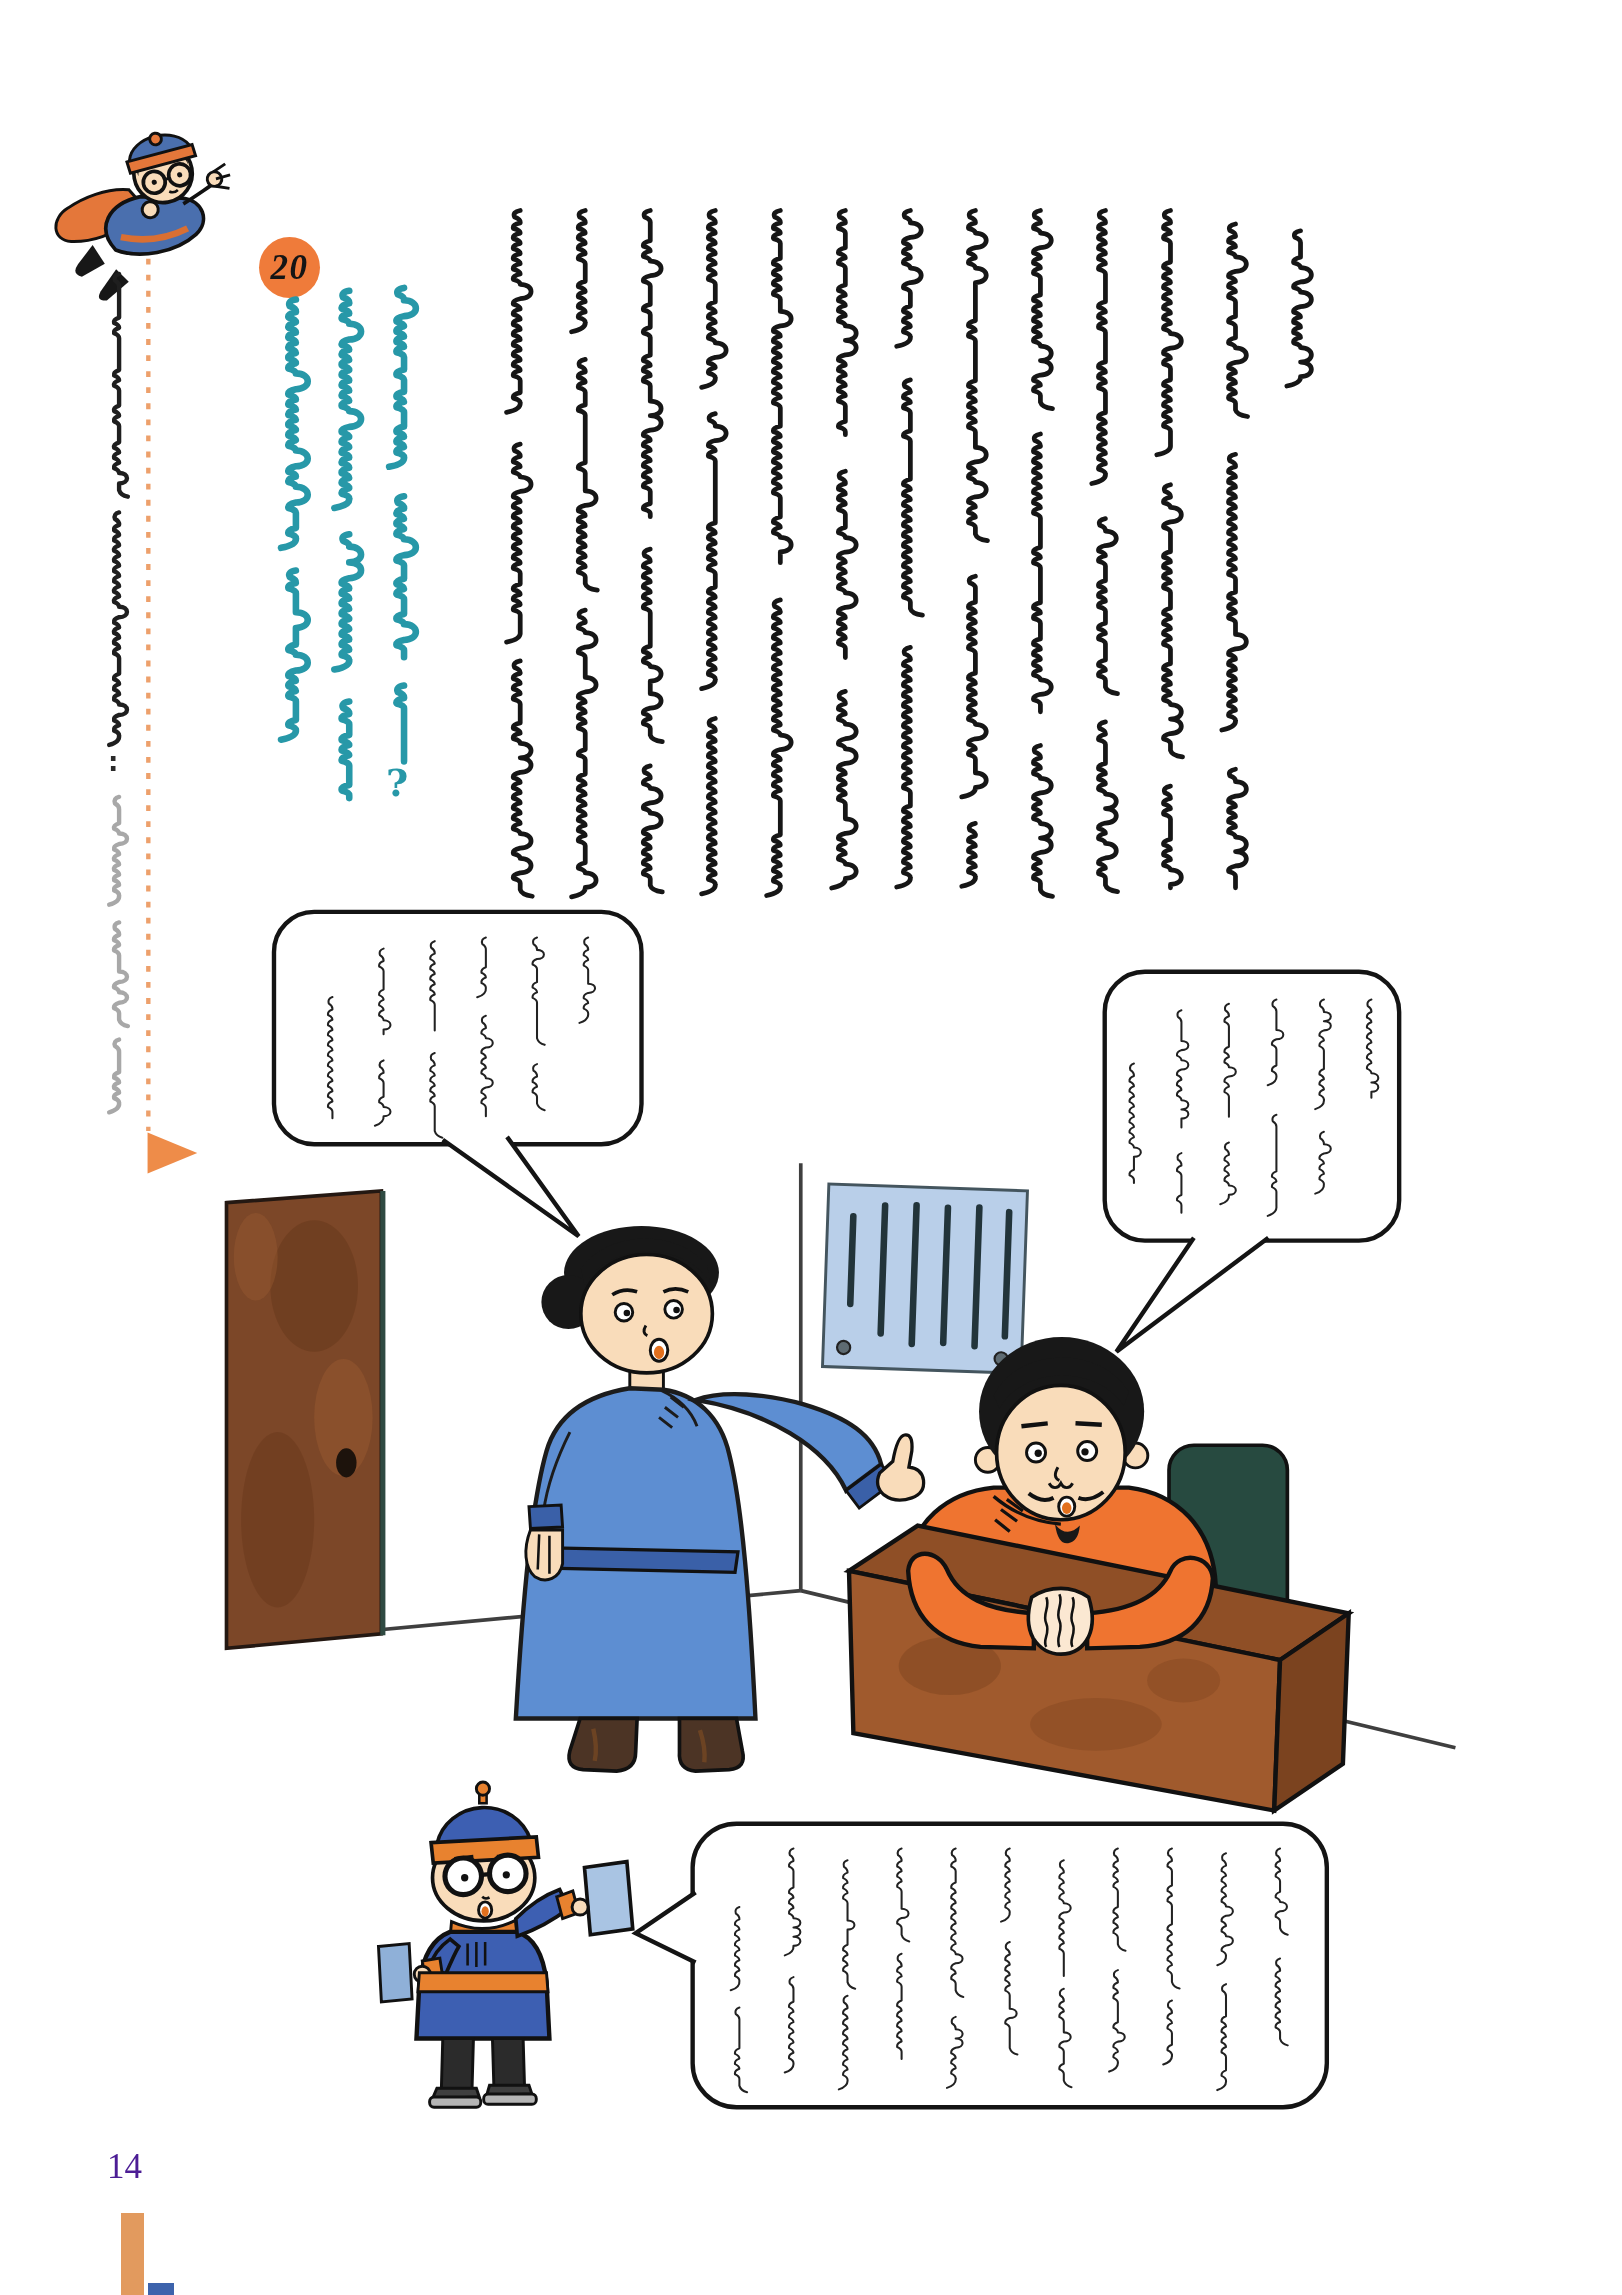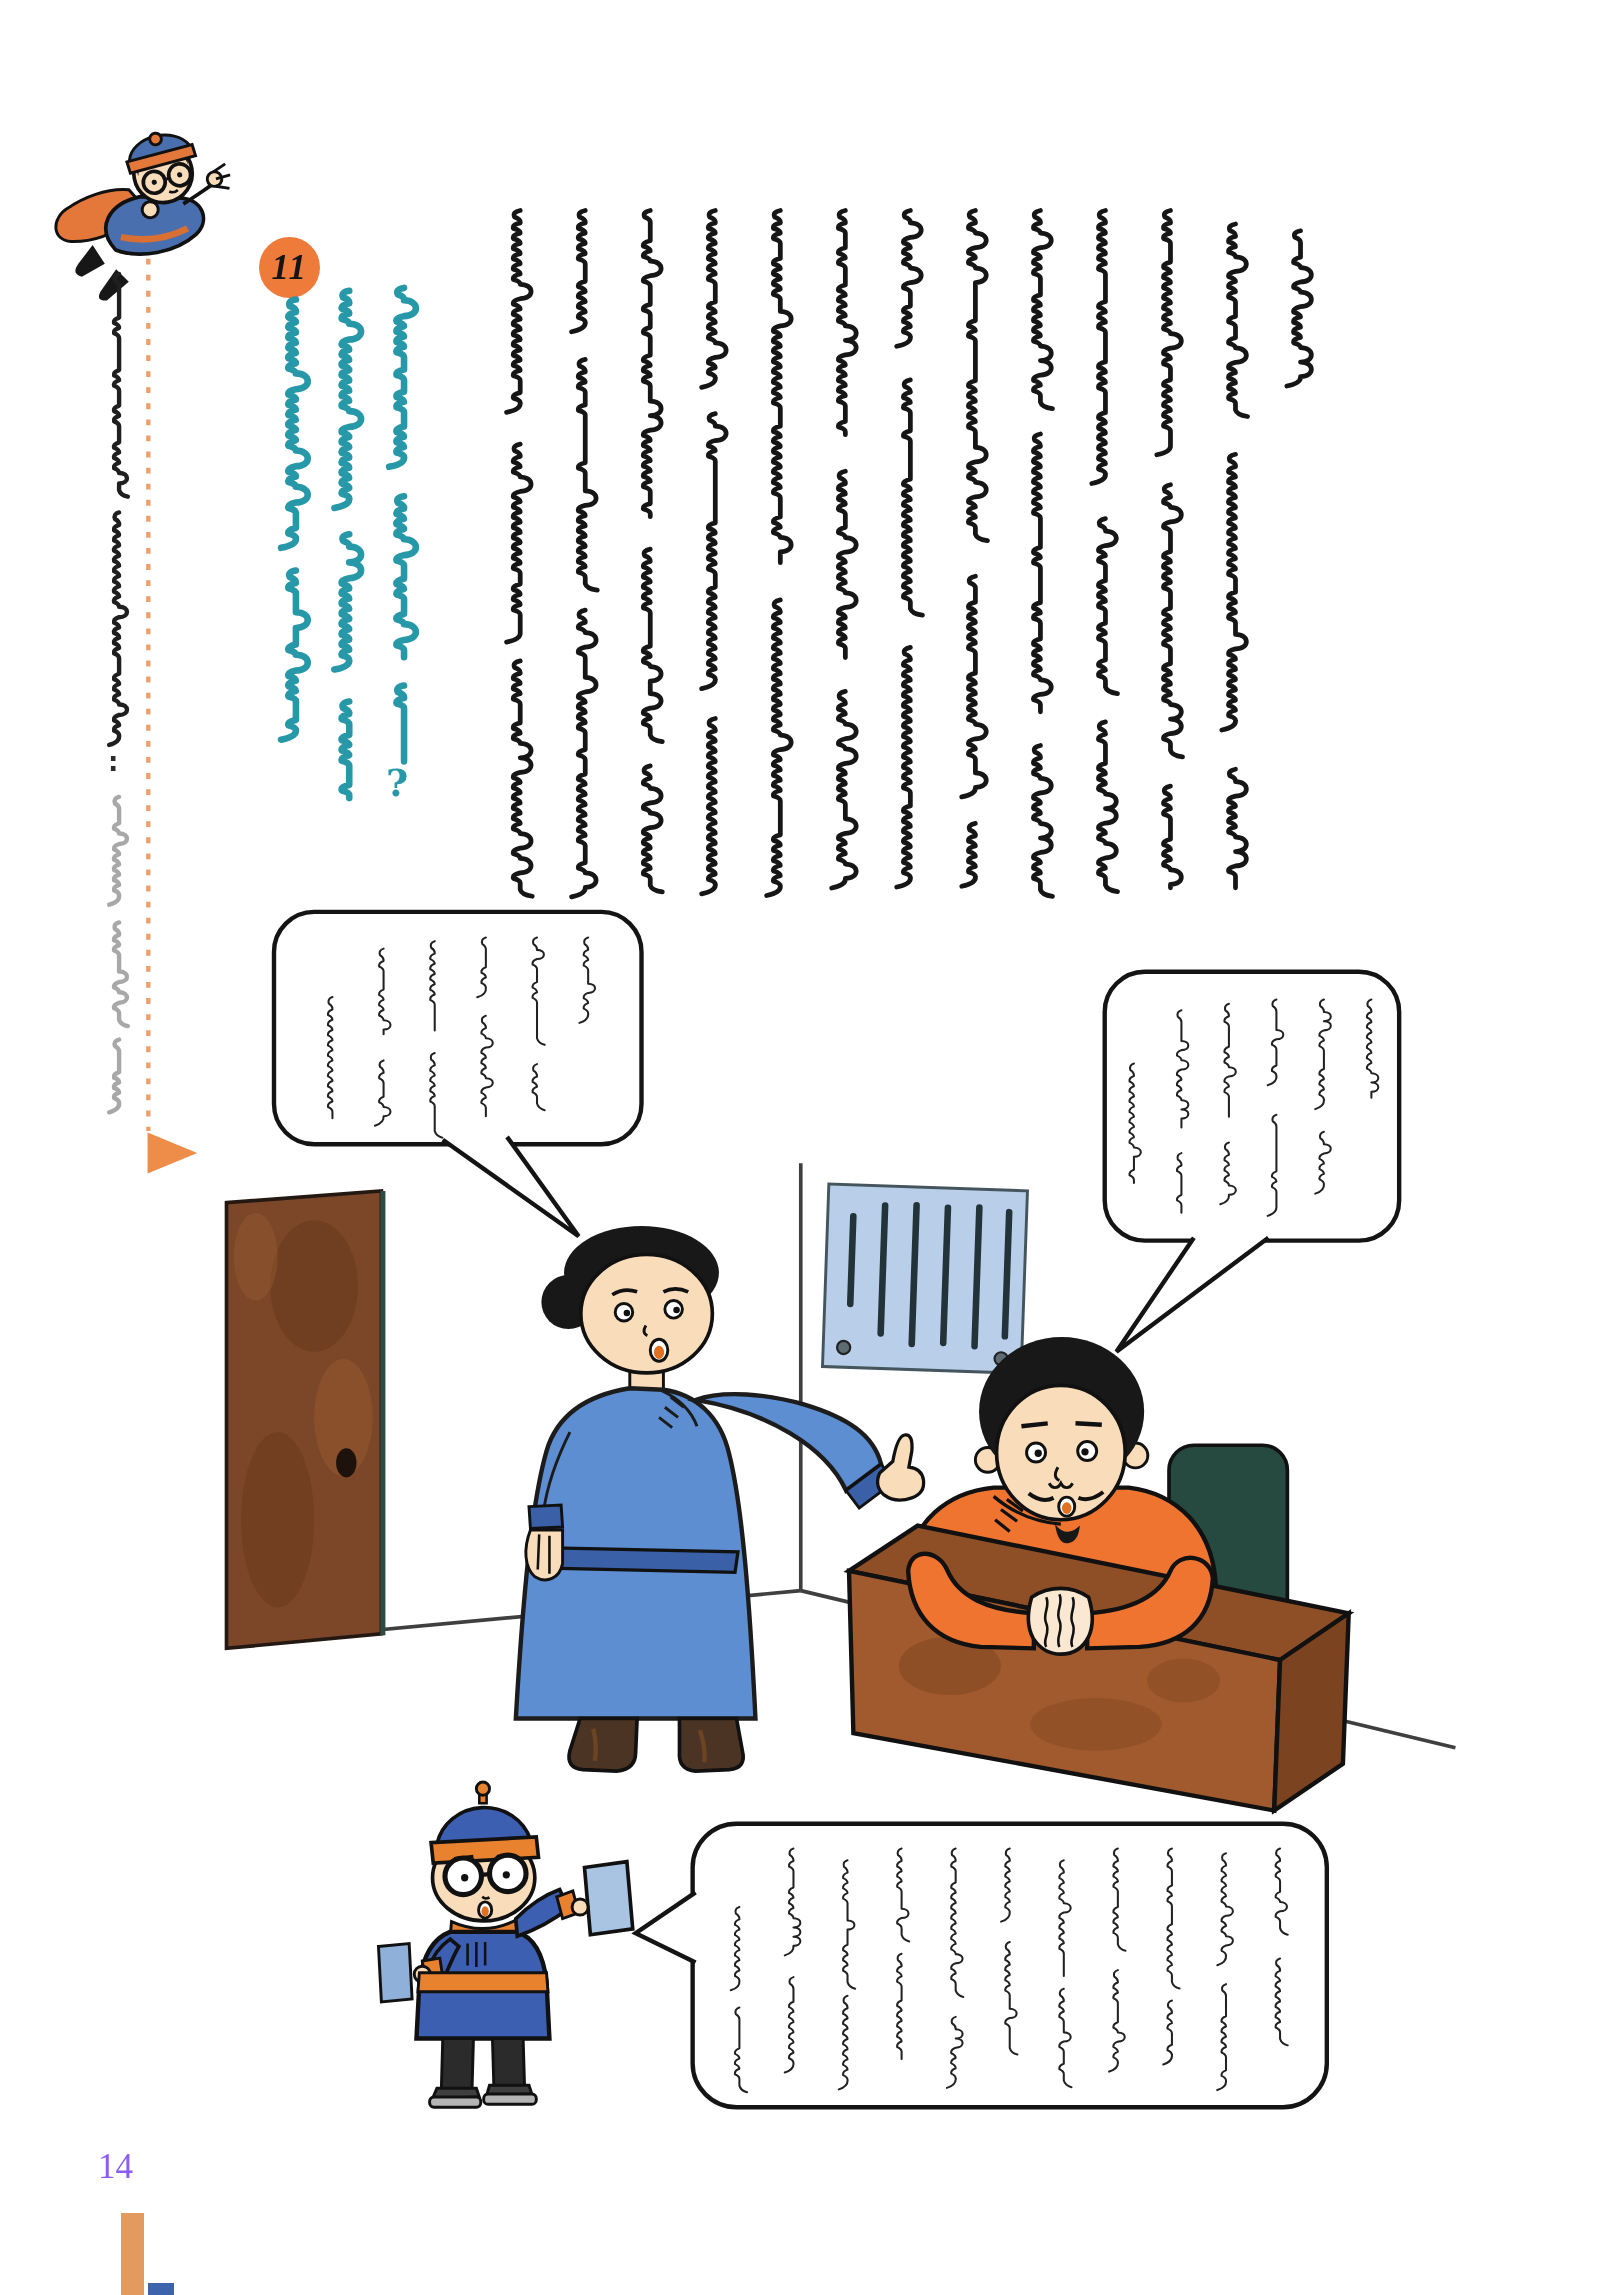--- a/index.html
+++ b/index.html
@@ -4,21 +4,21 @@
 <style>
   html,body{margin:0;padding:0;background:#e8e8e8;}
   .page{position:relative;width:1622px;height:2295px;background:#ffffff;overflow:hidden;
         font-family:"Liberation Sans",sans-serif;}
   .layer{position:absolute;left:0;top:0;width:1622px;height:2295px;}
   .badge{position:absolute;left:259px;top:237px;width:61px;height:61px;border-radius:50%;
          background:#ef7b3a;display:flex;align-items:center;justify-content:center;}
   .badge span{font:italic bold 35px "Liberation Serif",serif;color:#151515;letter-spacing:1.5px;}
   .qmark{position:absolute;left:386px;top:760px;font:bold 38px "DejaVu Serif",serif;color:#2798a8;}
   .colon{position:absolute;left:108px;top:747px;font:bold 26px "DejaVu Sans",sans-serif;color:#2a2a2a;}
-  .pagenum{position:absolute;left:98px;top:2147px;font:400 35px "Liberation Serif",serif;color:#8b5cf6;}
+  .pagenum{position:absolute;left:107px;top:2147px;font:400 35px "Liberation Serif",serif;color:#4c1d95;}
   .bar-orange{position:absolute;left:121px;top:2213px;width:23.4px;height:83px;background:#e29a5e;}
   .bar-blue{position:absolute;left:148px;top:2283px;width:26px;height:12.4px;background:#3d63ac;}
 </style>
 </head>
 <body>
 
 <div class="page">
 
   <svg class="layer" viewBox="0 0 2220 3141">
 
@@ -200,21 +200,21 @@
       <rect x="662" y="2866" width="72" height="14" rx="6" fill="#b5b5b5" stroke="#111" stroke-width="4"></rect>
     </g>
 
     <g>
       <rect x="948" y="2496" width="868" height="388" rx="60" fill="#ffffff" stroke="#141414" stroke-width="6"></rect>
       <path d="M952 2590 L 870 2646 L 952 2686" fill="#ffffff" stroke="#141414" stroke-width="6"></path>
     </g>
   </svg>
 
   <div class="badge">
-    <span>11</span>
+    <span>20</span>
   </div>
   <span class="qmark">?</span>
   <span class="colon">:</span>
   <div class="pagenum">14</div>
   <div class="bar-orange"></div>
   <div class="bar-blue"></div>
 
   <svg class="layer" id="script-svg" viewBox="0 0 2220 3141">
       <g fill="none" stroke-linecap="round" stroke-linejoin="round">
         <path d="M 712 288.0 q -11.0 2 -7.7 9 q 8.3 3 7.7 8 q -11.0 2.5 -9.3 7.5 q 9.3 2.5 9.3 6.5 q -11.0 2.5 -9.3 7.5 q 9.3 2.5 9.3 6.5 q -11.0 2.5 -9.3 7.5 q 9.3 2.5 9.3 6.5 q -11.0 2.5 -9.3 7.5 q 9.3 2.5 9.3 6.5 q -11.0 2.5 -9.3 7.5 q 9.3 2.5 9.3 6.5 q -11.0 2.5 -9.3 7.5 q 9.3 2.5 9.3 6.5 c 19.8 0 19.8 19.8 0 19.8 q -11.0 2.5 -9.3 7.5 q 9.3 2.5 9.3 6.5 q -11.0 2.5 -9.3 7.5 q 9.3 2.5 9.3 6.5 q -11.0 2.5 -9.3 7.5 q 9.3 2.5 9.3 6.5 q -11.0 2.5 -9.3 7.5 q 9.3 2.5 9.3 6.5 q -11.0 2.5 -9.3 7.5 q 9.3 2.5 9.3 6.5 q -11.0 2.5 -9.3 7.5 q 9.3 2.5 9.3 6.5 q -11.0 2.5 -9.3 7.5 q 9.3 2.5 9.3 6.5 q -11.0 2.5 -9.3 7.5 q 9.3 2.5 9.3 6.5 l 0 16.5 q -11.0 2.5 -9.3 7.5 q 9.3 2.5 9.3 6.5 q 1 9 -18.7 13" stroke="#161616" stroke-width="6.5"></path>

